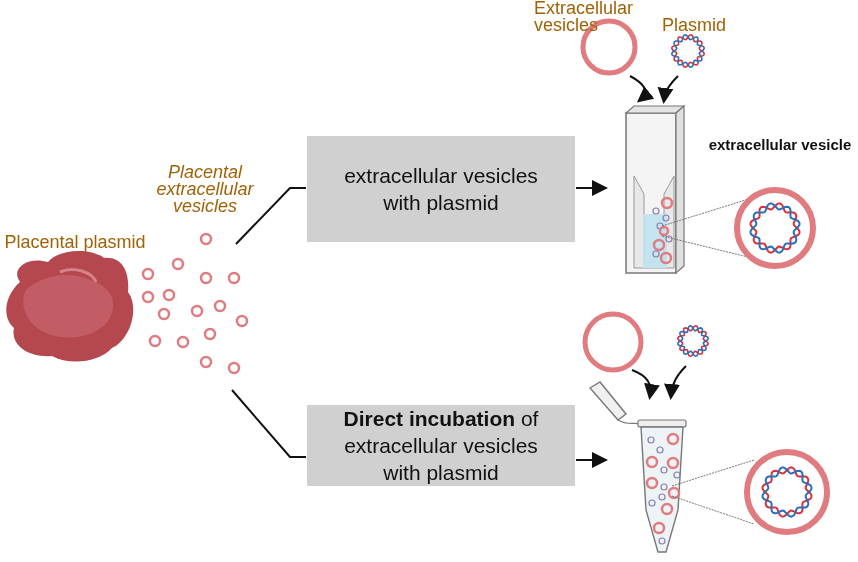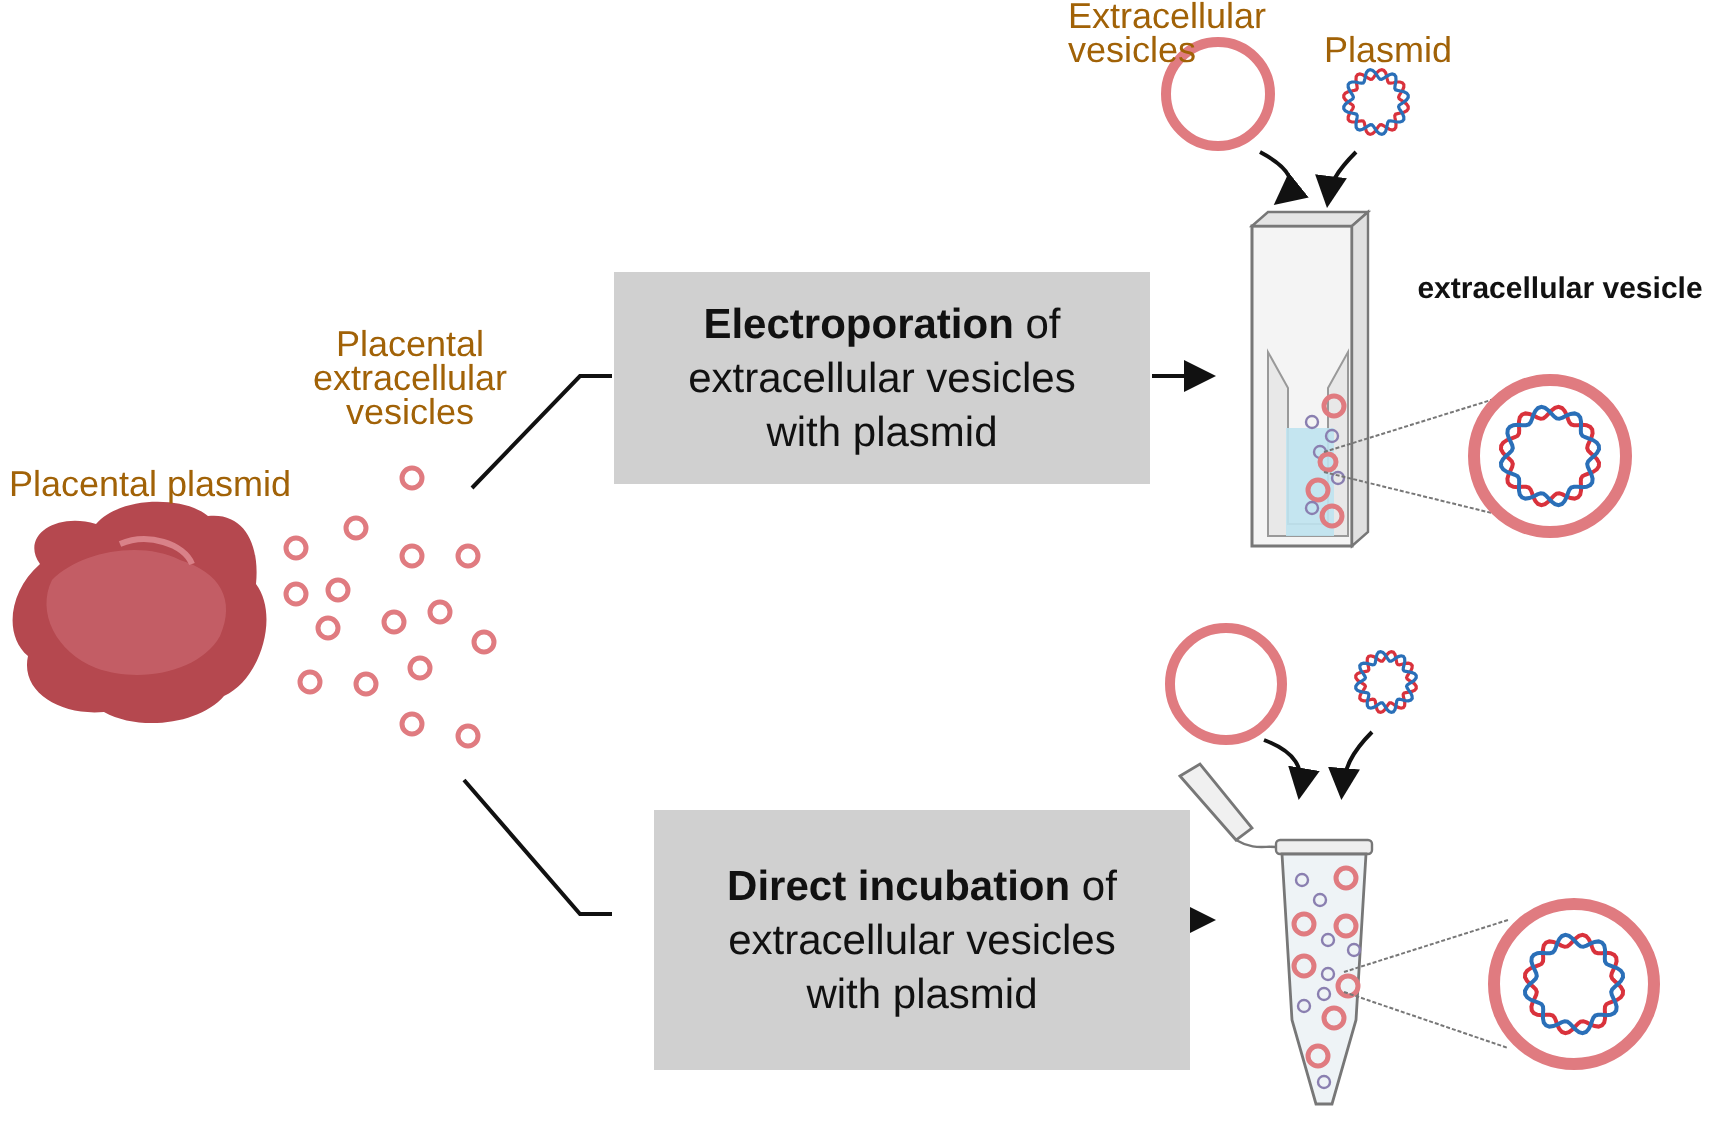--- a/index.html
+++ b/index.html
@@ -122,36 +122,35 @@
   <line x1="672" y1="486" x2="754" y2="460" stroke="#777" stroke-width="1" stroke-dasharray="2,1"></line>
   <line x1="672" y1="496" x2="754" y2="524" stroke="#777" stroke-width="1" stroke-dasharray="2,1"></line>
   <circle cx="787" cy="492" r="40" fill="none" stroke="#e07b80" stroke-width="6"></circle>
   <g id="plasmid-zoom-bot">
       <path d="M809.0,492.0L810.5,493.6L811.5,495.4L811.4,497.2L810.4,498.7L808.6,499.9L806.5,500.7L804.6,501.4L803.2,502.1L802.5,503.3L802.4,504.9L802.5,507.0L802.5,509.3L802.1,511.3L801.0,512.7L799.3,513.3L797.3,513.0L795.2,512.2L793.3,511.2L791.6,510.6L790.3,510.8L789.1,511.7L787.7,513.2L786.2,514.8L784.5,516.1L782.7,516.6L781.0,516.0L779.7,514.6L778.7,512.6L778.0,510.5L777.3,508.8L776.4,507.8L775.0,507.4L773.1,507.4L770.9,507.6L768.7,507.4L766.9,506.6L765.9,505.2L765.7,503.3L766.3,501.2L767.3,499.2L768.1,497.4L768.4,496.0L767.9,494.7L766.6,493.4L765.0,492.0L763.5,490.4L762.5,488.6L762.6,486.8L763.6,485.3L765.4,484.1L767.5,483.3L769.4,482.6L770.8,481.9L771.5,480.7L771.6,479.1L771.5,477.0L771.5,474.7L771.9,472.7L773.0,471.3L774.7,470.7L776.7,471.0L778.8,471.8L780.7,472.8L782.4,473.4L783.7,473.2L784.9,472.3L786.3,470.8L787.8,469.2L789.5,467.9L791.3,467.4L793.0,468.0L794.3,469.4L795.3,471.4L796.0,473.5L796.7,475.2L797.6,476.2L799.0,476.6L800.9,476.6L803.1,476.4L805.3,476.6L807.1,477.4L808.1,478.8L808.3,480.7L807.7,482.8L806.7,484.8L805.9,486.6L805.6,488.0L806.1,489.3L807.4,490.6L809.0,492.0Z" fill="none" stroke="#d9323c" stroke-width="2"></path>
       <path d="M809.0,492.0L807.4,493.4L806.1,494.7L805.6,496.0L805.9,497.4L806.7,499.2L807.7,501.2L808.3,503.3L808.1,505.2L807.1,506.6L805.3,507.4L803.1,507.6L800.9,507.4L799.0,507.4L797.6,507.8L796.7,508.8L796.0,510.5L795.3,512.6L794.3,514.6L793.0,516.0L791.3,516.6L789.5,516.1L787.8,514.8L786.3,513.2L784.9,511.7L783.7,510.8L782.4,510.6L780.7,511.2L778.8,512.2L776.7,513.0L774.7,513.3L773.0,512.7L771.9,511.3L771.5,509.3L771.5,507.0L771.6,504.9L771.5,503.3L770.8,502.1L769.4,501.4L767.5,500.7L765.4,499.9L763.6,498.7L762.6,497.2L762.5,495.4L763.5,493.6L765.0,492.0L766.6,490.6L767.9,489.3L768.4,488.0L768.1,486.6L767.3,484.8L766.3,482.8L765.7,480.7L765.9,478.8L766.9,477.4L768.7,476.6L770.9,476.4L773.1,476.6L775.0,476.6L776.4,476.2L777.3,475.2L778.0,473.5L778.7,471.4L779.7,469.4L781.0,468.0L782.7,467.4L784.5,467.9L786.2,469.2L787.7,470.8L789.1,472.3L790.3,473.2L791.6,473.4L793.3,472.8L795.2,471.8L797.3,471.0L799.3,470.7L801.0,471.3L802.1,472.7L802.5,474.7L802.5,477.0L802.4,479.1L802.5,480.7L803.2,481.9L804.6,482.6L806.5,483.3L808.6,484.1L810.4,485.3L811.4,486.8L811.5,488.6L810.5,490.4L809.0,492.0Z" fill="none" stroke="#2a6fb8" stroke-width="2"></path>
     </g>
 </svg>
 
 <div class="abs lbl" style="left:0;top:234px;width:150px;">Placental plasmid</div>
-<div class="abs lbl" style="left:150px;top:164px;width:110px;">
+<div class="abs lbl" style="left:150px;top:164px;width:110px;font-style:italic;">
   <div>Placental</div>
   <div>extracellular</div>
   <div>vesicles</div>
 </div>
 <div class="abs lbl" style="left:534px;top:0;width:90px;text-align:left;">
   <div>Extracellular</div>
   <div>vesicles</div>
 </div>
 <div class="abs lbl" style="left:656px;top:17px;width:70px;text-align:right;">Plasmid</div>
 <div class="abs bold-lbl" style="left:702px;top:135px;width:156px;">
   <div>extracellular vesicle</div>
 </div>
 
 <div class="box" style="left:307px;top:136px;width:268px;height:106px;">
-  <div><b>Electroporation</b><span> of</span></div>
   <div>extracellular vesicles</div>
   <div>with plasmid</div>
 </div>
-<div class="box" style="left:307px;top:405px;width:268px;height:130px;margin-left:20px;">
+<div class="box" style="left:307px;top:405px;width:268px;height:81px;">
   <div><b>Direct incubation</b><span> of</span></div>
   <div>extracellular vesicles</div>
   <div>with plasmid</div>
 </div>
 
 </body></html>

